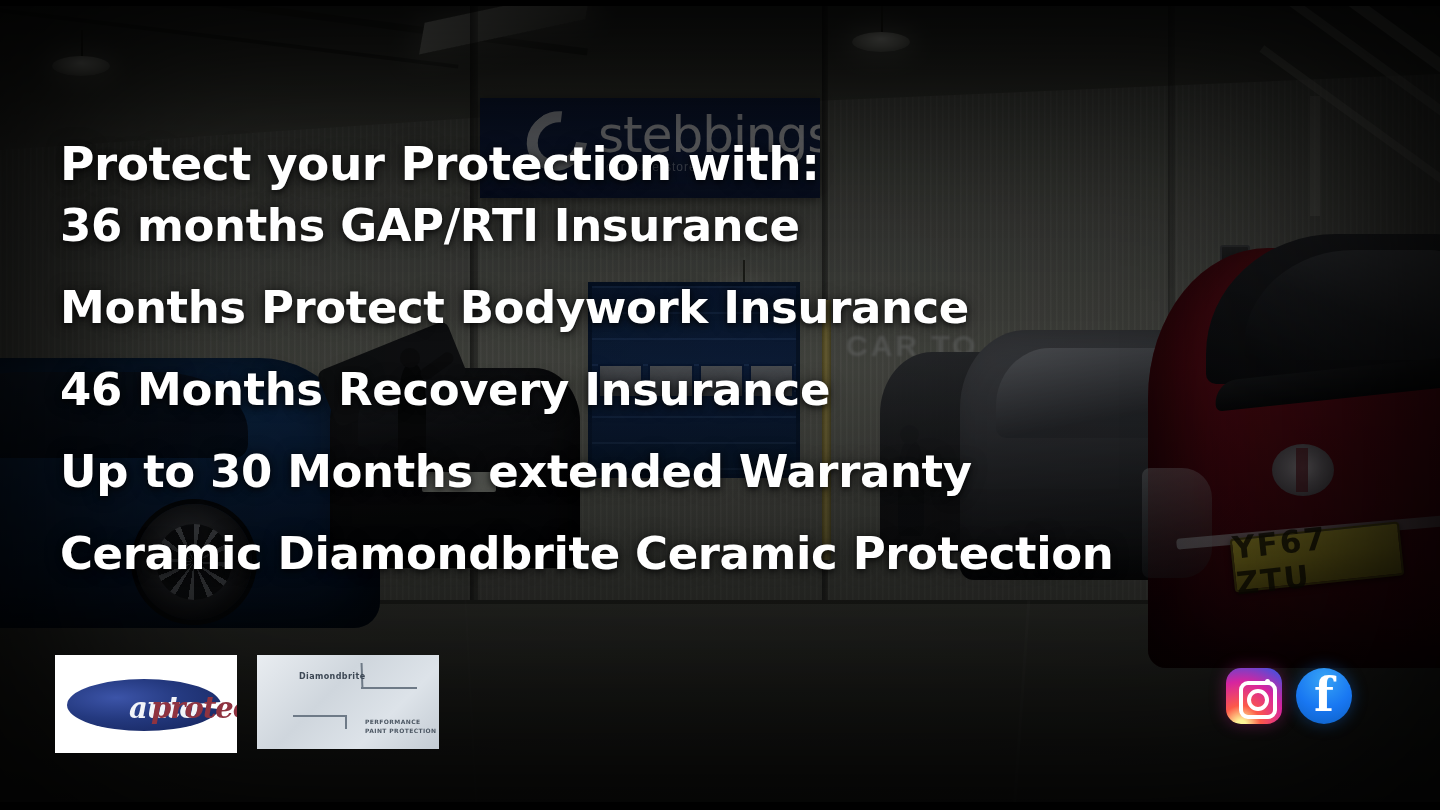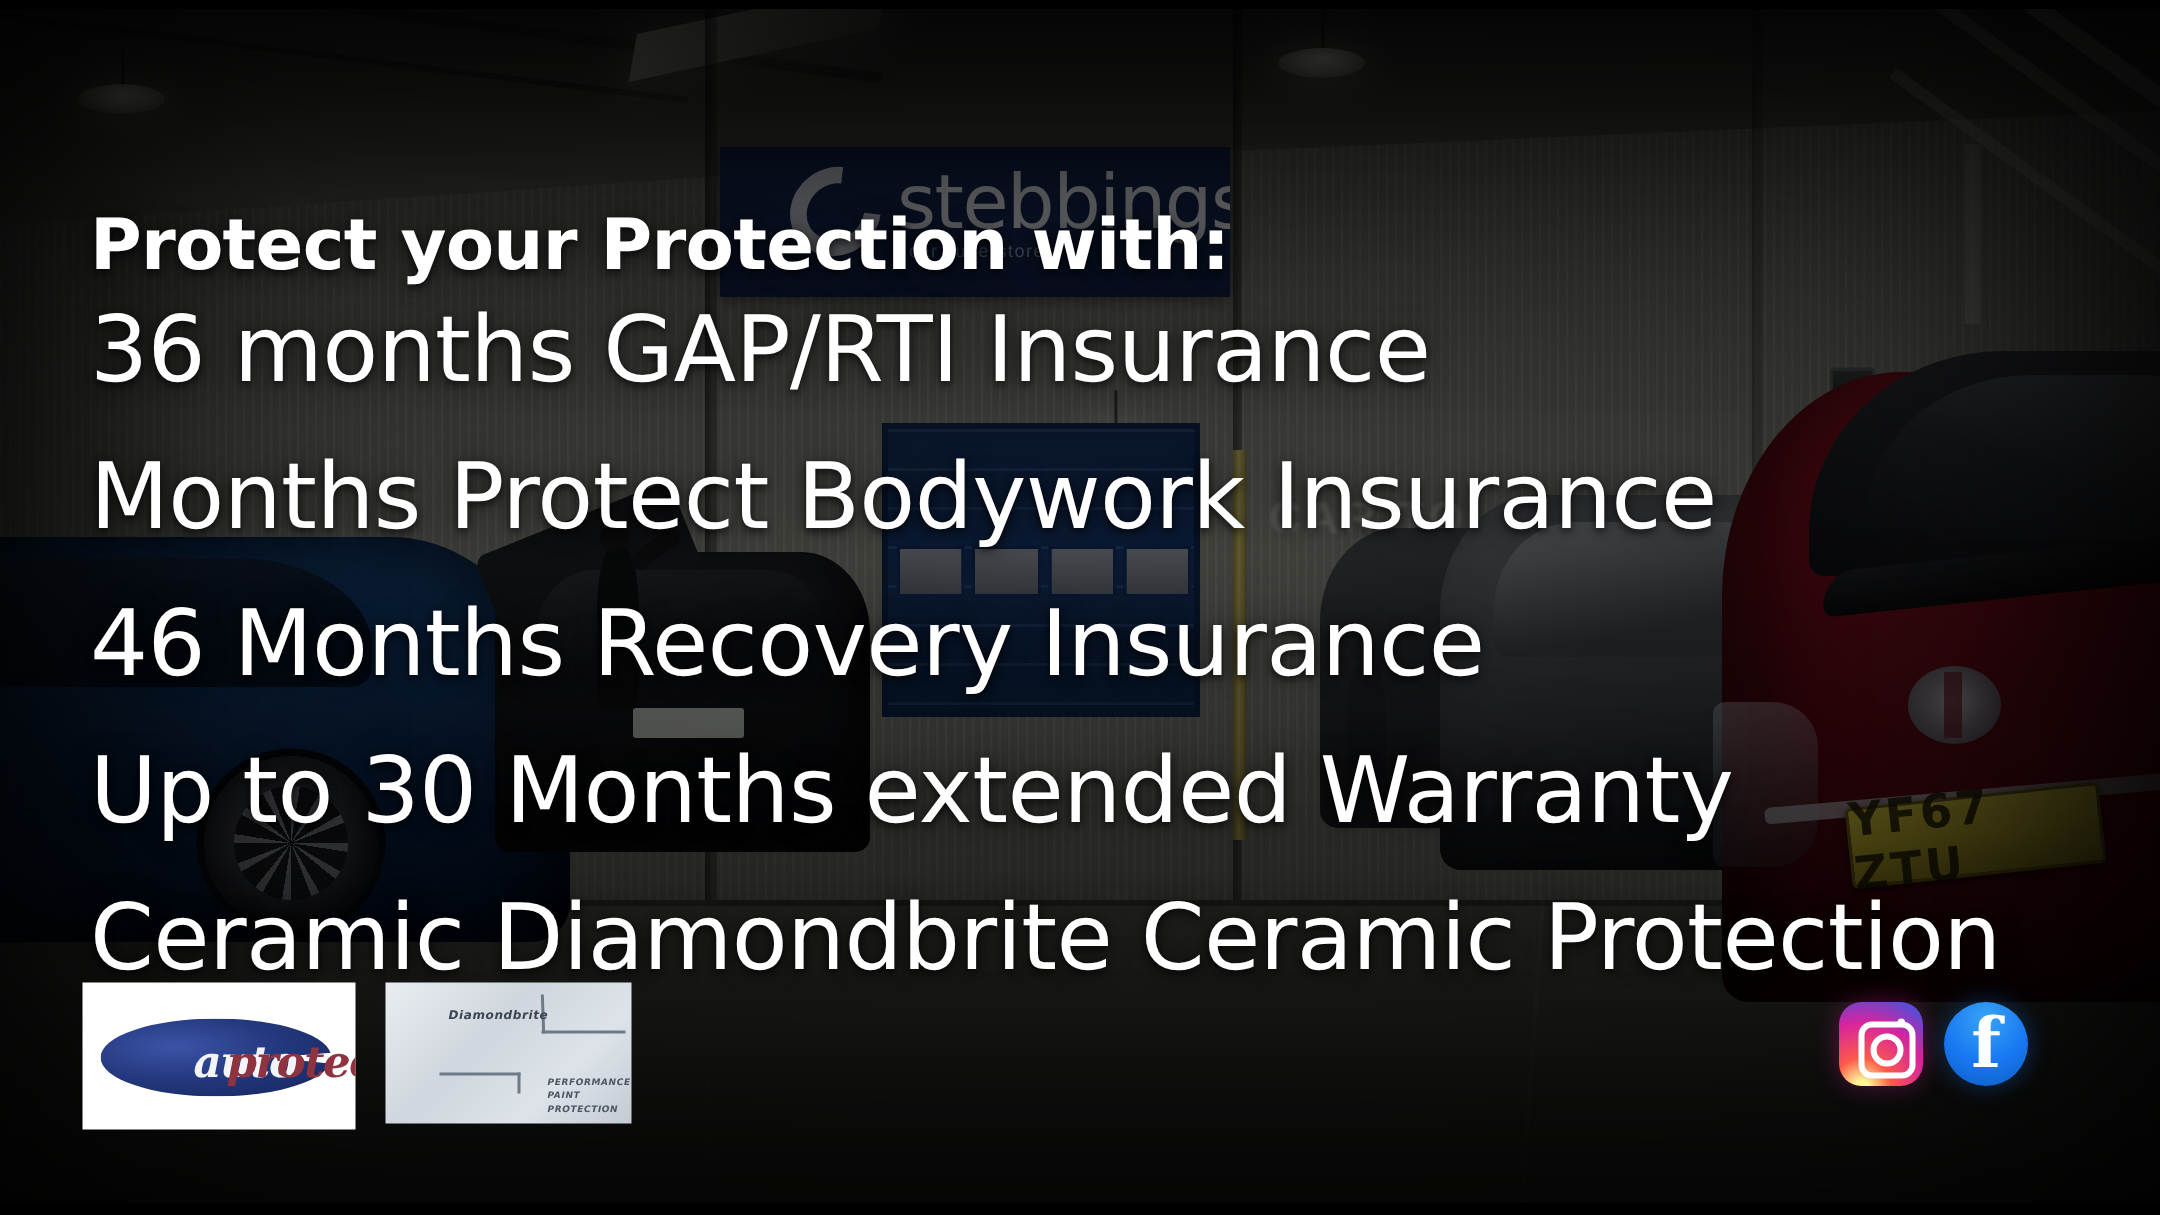--- a/index.html
+++ b/index.html
@@ -336,21 +336,21 @@
   }
   .headline {
     font-family:"DejaVu Sans", sans-serif;
     font-size:47px; font-weight:700;
     letter-spacing:-0.5px;
     line-height:1.12;
     margin-bottom:12px;
   }
   .bullet {
     font-family:"DejaVu Sans", sans-serif;
-    font-size:61px; font-weight:400;
+    font-size:45px; font-weight:700;
     letter-spacing:-0.4px;
     line-height:1.0;
     margin-bottom:37px;
     white-space:nowrap;
   }
   .bullet:last-child { margin-bottom:0; }
 
   
   .logos { position:absolute; left:55px; top:655px; display:flex; gap:20px; }
 
@@ -378,24 +378,23 @@
   .ap-protect {
     position:absolute; left:96px; top:36px;
     font-family:"DejaVu Serif", serif;
     font-style:italic; font-weight:700; font-size:29px;
     color:#8f3340; letter-spacing:-1px;
     z-index:3;
   }
 
   .logo-ceramic {
     position:relative;
-    width:164px; height:94px;
+    width:182px; height:94px;
     background:linear-gradient(135deg,#e9edf1 0%, #cfd6dd 40%, #dde3e9 70%, #c3cbd3 100%);
     overflow:hidden;
-    font-style:italic;
   }
   .cer-brand {
     position:absolute; left:42px; top:17px;
     font-family:"DejaVu Sans", sans-serif;
     font-size:8px; font-weight:700; letter-spacing:.4px;
     color:#3c4754;
   }
   .cer-word {
     position:absolute; left:16px; top:28px;
     font-family:"DejaVu Sans", sans-serif;

